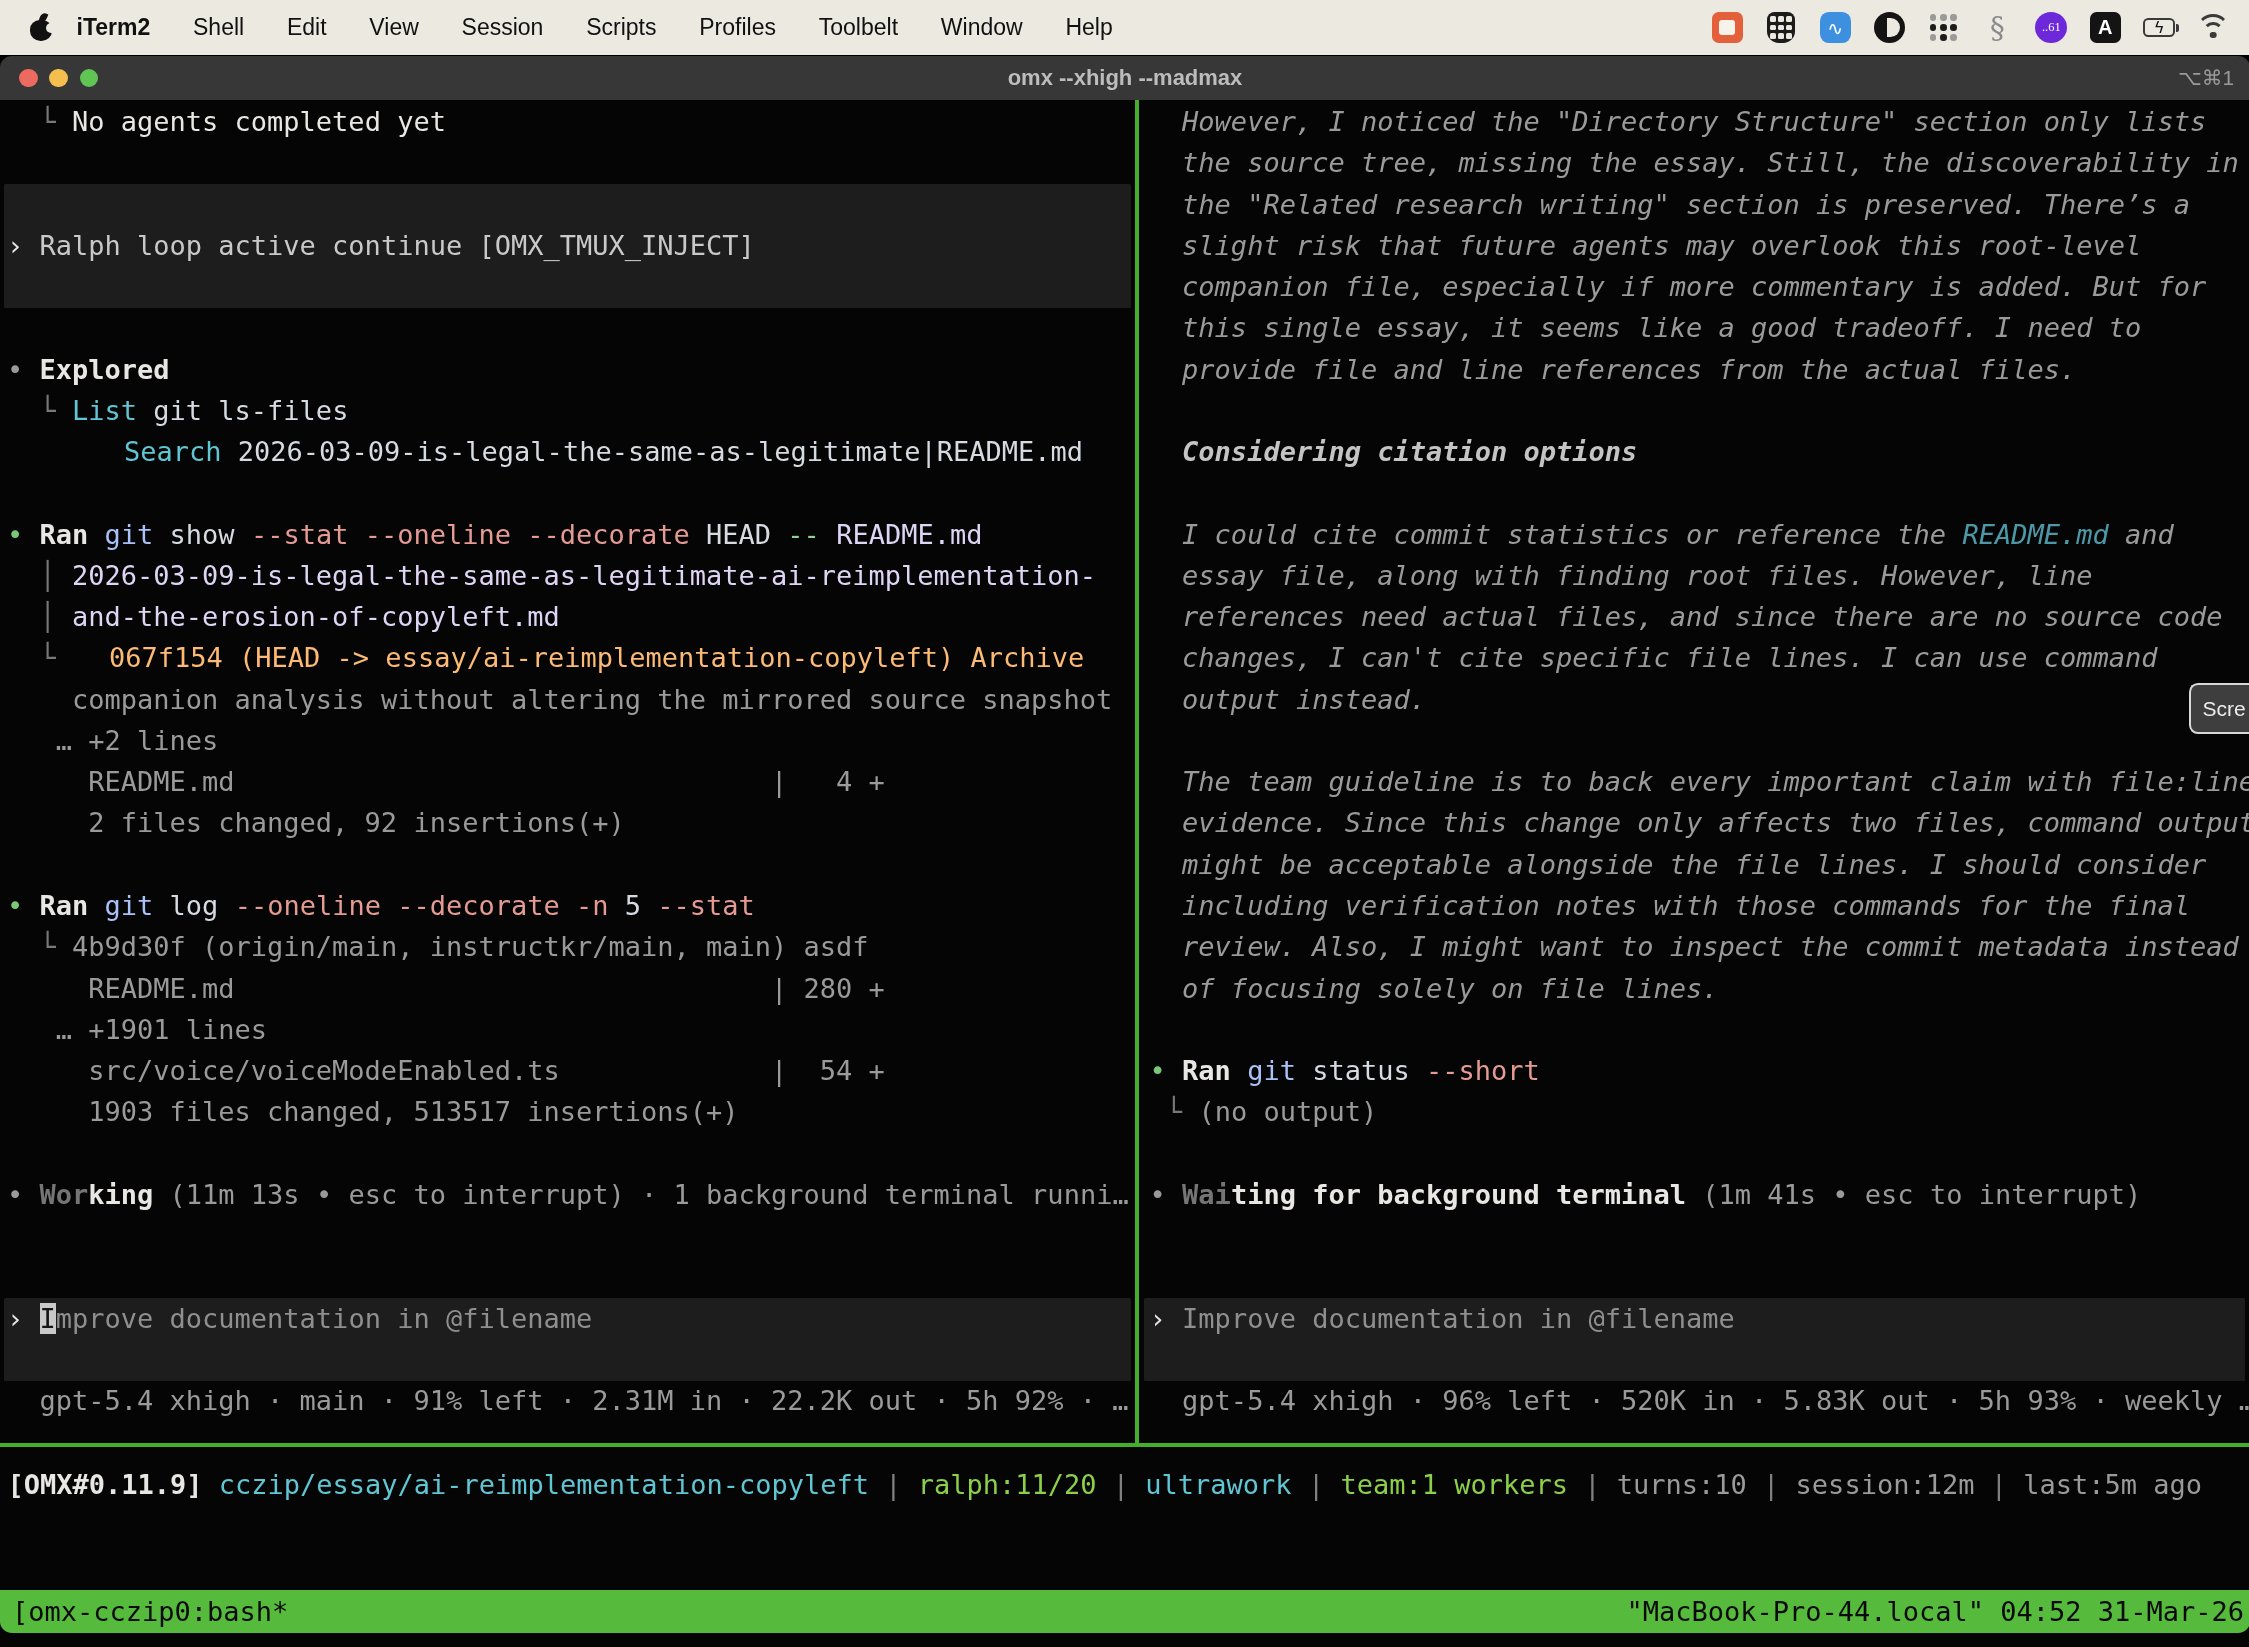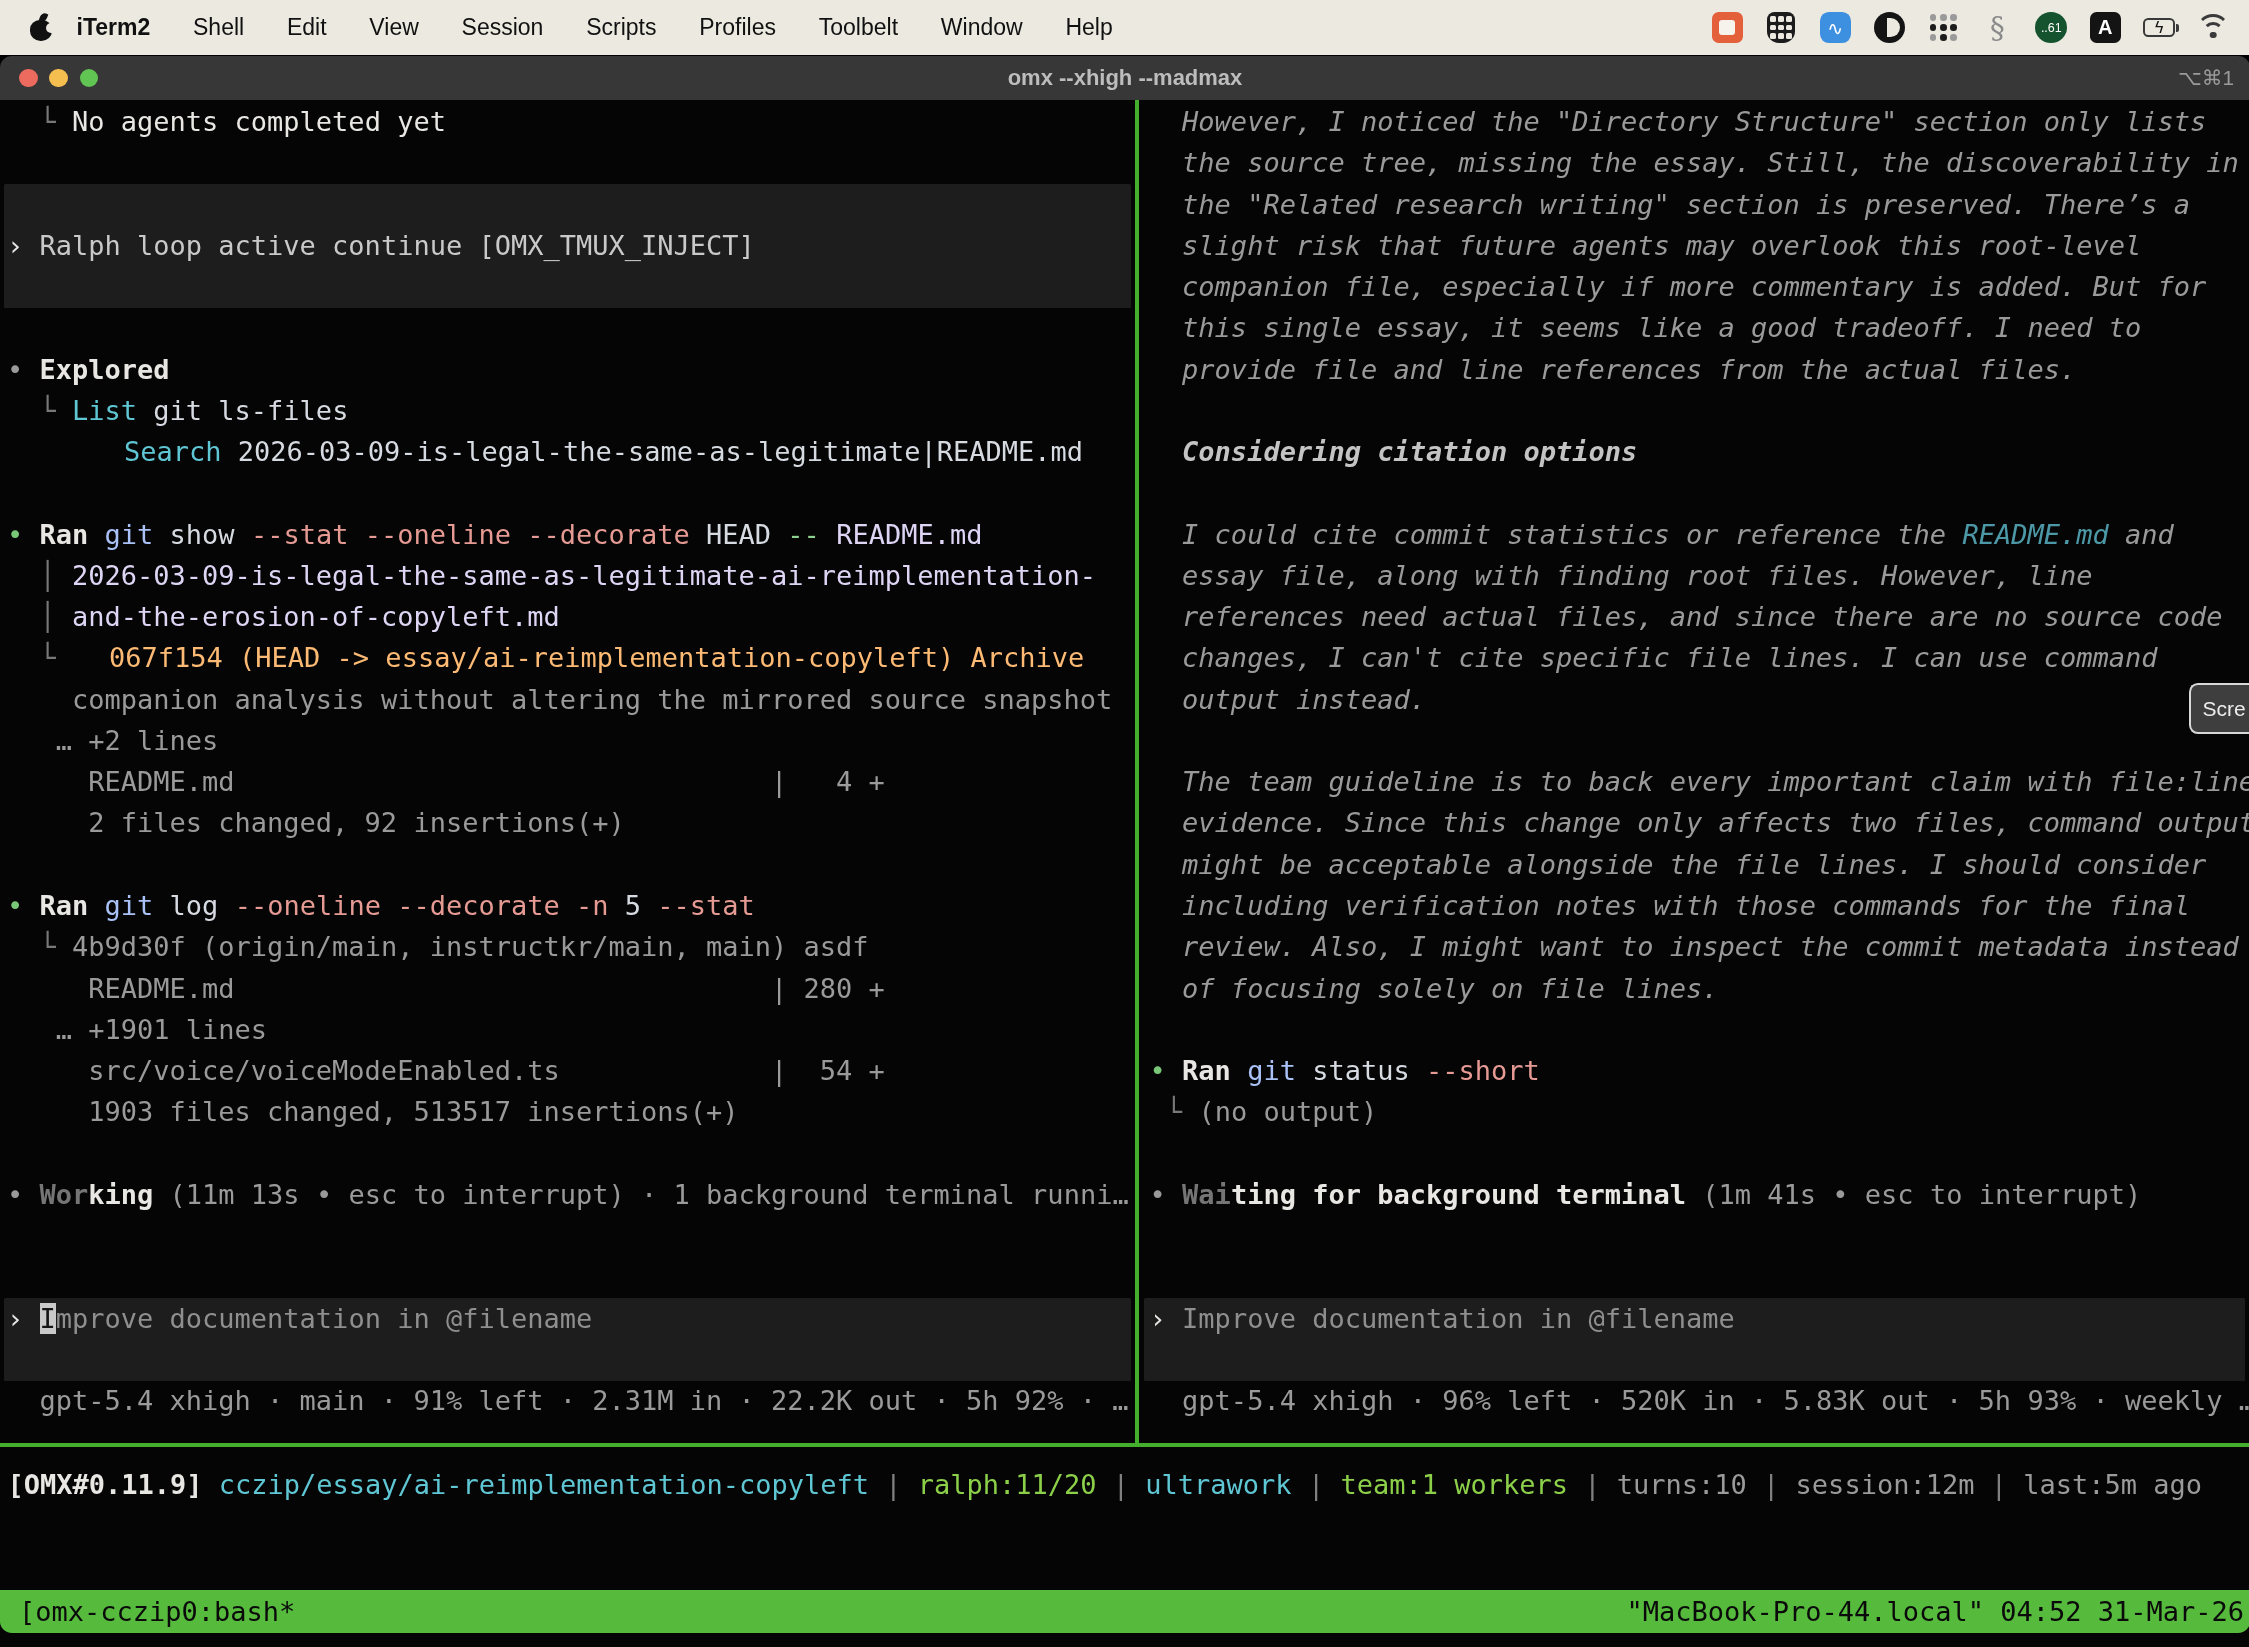--- a/index.html
+++ b/index.html
@@ -20,21 +20,21 @@
   .ic-orange{width:31px;height:31px;background:#e4603b;border-radius:6.6px;display:flex;align-items:center;justify-content:center;}
   .ic-orange .inner{width:16px;height:14.8px;background:#f6f3ec;border-radius:3px;}
   .ic-shield{width:28px;height:31px;background:#1c1c1c;border-radius:7.4px 7.4px 11.8px 11.8px;display:grid;grid-template-columns:repeat(3,5.9px);grid-template-rows:repeat(3,5.9px);gap:2.2px;align-content:center;justify-content:center;}
   .ic-shield i{background:#ece9e1;border-radius:1.5px;display:block;}
   .ic-blue{width:31px;height:31px;background:#3d8fe0;border-radius:8.9px;color:#fff;font-size:19px;display:flex;align-items:center;justify-content:center;font-family:"DejaVu Sans",sans-serif;}
   .ic-contrast{width:31px;height:31px;background:#141414;border-radius:50%;overflow:hidden;position:relative;}
   .ic-contrast i{position:absolute;right:4.4px;top:5.9px;width:13.3px;height:19px;background:#ece9e1;border-radius:0 10.3px 10.3px 0;display:block;}
   .ic-dots{width:31px;height:31px;display:grid;grid-template-columns:repeat(3,6.6px);grid-template-rows:repeat(3,6.6px);gap:3.7px;align-content:center;justify-content:center;}
   .ic-dots i{border-radius:50%;display:block;}
   .ic-squiggle{color:#8a8a8a;font-size:29.5px;font-family:"DejaVu Serif",serif;}
-  .ic-c61{width:32px;height:31px;background:#14532d;border-radius:50%;color:#fff;font-size:12.5px;display:flex;align-items:center;justify-content:center;font-family:Liberation Sans, sans-serif;text-align:center;}
+  .ic-c61{width:32px;height:31px;background:#6d28d9;border-radius:50%;color:#fff;font-size:12.5px;display:flex;align-items:center;justify-content:center;font-family:Liberation Serif, serif;text-align:center;}
   .ic-abox{width:31px;height:31px;background:#141414;border-radius:6.6px;color:#fff;font-weight:bold;font-size:20px;display:flex;align-items:center;justify-content:center;}
   .ic-batt{width:40px;height:19px;border:2.2px solid #3a3a3a;border-radius:5.2px;position:relative;display:flex;align-items:center;justify-content:center;color:#141414;font-size:16px;}
   .ic-batt:after{content:"";position:absolute;right:-5.9px;top:4.4px;width:3.7px;height:7.4px;background:#3a3a3a;border-radius:0 2.2px 2.2px 0;}
   .ic-wifi{width:34px;height:26.6px;position:relative;}
   .ic-wifi i{position:absolute;left:50%;border:solid #3a3a3a;border-width:3.7px 3.7px 0 3.7px;border-color:#3a3a3a transparent transparent transparent;border-radius:50%;display:block;transform:translateX(-50%);}
   .ic-wifi .a1{width:34px;height:34px;top:0;}
   .ic-wifi .a2{width:20.7px;height:20.7px;top:8px;}
   .ic-wifi .dot{position:absolute;left:50%;top:17.7px;width:6.6px;height:6.6px;background:#3a3a3a;border-radius:50%;transform:translateX(-50%);border:none;}
 
   
@@ -59,21 +59,21 @@
   .tbox{position:absolute;background:#1d1d1d;border-radius:1.5px;}
   .cursor{background:#c9c9c9;color:#151515;}
   #v-border{position:absolute;left:1135px;top:0;width:3.7px;height:1346px;background:#43af2c;}
   #h-border{position:absolute;left:0;top:1343px;width:2250px;height:4.4px;background:#43af2c;}
   #statusline{position:absolute;left:7.4px;top:1364px;height:41px;line-height:41px;white-space:pre;}
   #tooltip{position:absolute;right:0;top:583px;height:51px;background:#3e3e3e;border:2.2px solid #d8d8d8;border-right:none;
     border-radius:8.9px 0 0 8.9px;color:#ececec;font-family:"Liberation Sans",sans-serif;font-size:21px;
     display:flex;align-items:center;padding:0 4.4px 0 11.8px;}
   #tmuxbar{position:absolute;left:0;top:1490px;width:2250px;height:43px;background:#56ba3d;color:#0a0a0a;
     border-radius:0 0 11.8px 11.8px;display:flex;align-items:center;white-space:pre;}
-  #tmux-left{padding-left:19px;}
+  #tmux-left{padding-left:12px;}
   #tmux-right{margin-left:auto;padding-right:5.9px;}
 </style>
 </head>
 <body>
 
 <div id="menubar">
   <div id="apple-logo">
     <span class="body"></span>
       <span class="leaf"></span>
       <span class="bite"></span>

